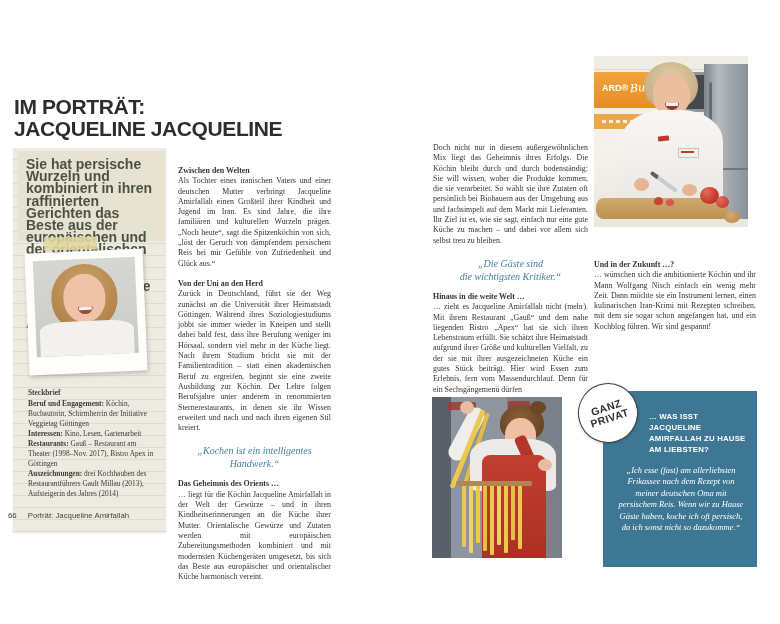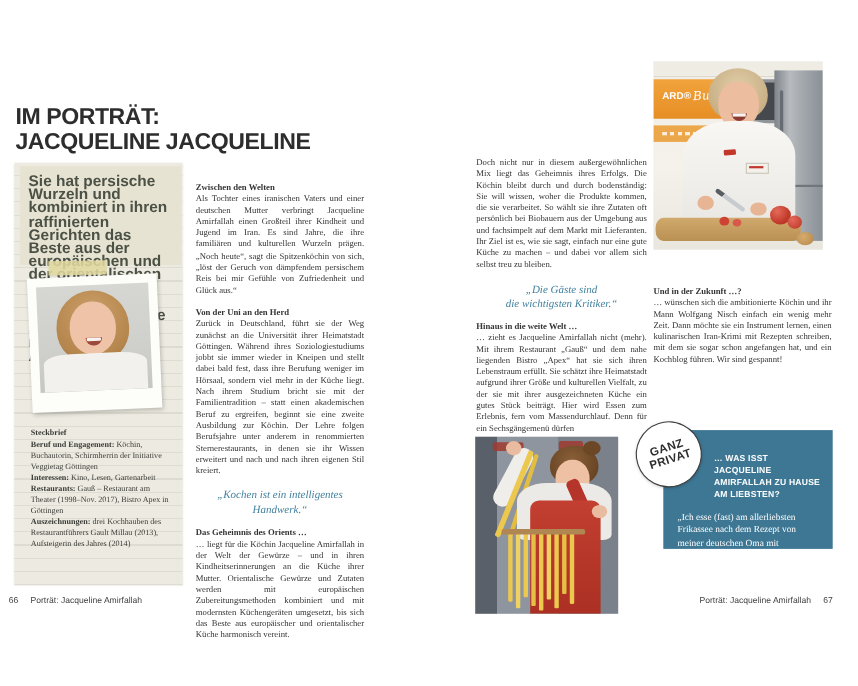--- a/index.html
+++ b/index.html
@@ -66,21 +66,21 @@
   .prose p  { margin:0 0 10px 0; }
   .col-mid  { left:178px; top:150px; width:153px; }
   .col-r1   { left:433px; top:127px; width:155px; }
   .col-r2   { left:594px; top:244px; width:162px; }
   .pull-quote {
     color:#43829f; font-style:italic; font-size:10px; line-height:13px;
     text-align:center; margin:11px 0 9px 0; white-space:pre-line;
   }
   
   .footer {
-    position:absolute; top:541px; font-family:"Liberation Sans", sans-serif;
+    position:absolute; top:511px; font-family:"Liberation Sans", sans-serif;
     font-size:7.8px; color:#3f3f3f; display:flex; gap:11px;
   }
   .footer-left  { left:8px; }
   .footer-right { right:23px; }
   
   .photo-tv {
     position:absolute; left:594px; top:56px; width:154px; height:171px;
     overflow:hidden; background:linear-gradient(180deg,#efece4 0%,#f4f2eb 55%,#e9e6de 100%);
   }
   .tv-lines { position:absolute; left:0; top:0; width:100%; height:46px;
@@ -186,32 +186,32 @@
   .stamp {
     position:absolute; left:578px; top:383px; width:60px; height:60px;
     background:#ffffff; border:1.5px solid #3c3c3c; border-radius:50%;
     display:flex; align-items:center; justify-content:center; text-align:center;
     transform:rotate(-18deg); z-index:5; box-sizing:border-box;
     font-family:"Liberation Sans", sans-serif; font-weight:700; font-size:10.5px;
     line-height:11px; letter-spacing:0.4px; color:#2e2e2e; white-space:pre-line;
     box-shadow:0 1px 3px rgba(0,0,0,0.22);
   }
   .qa-box {
-    position:absolute; left:603px; top:391px; width:154px; height:108px;
+    position:absolute; left:603px; top:391px; width:154px; height:176px;
     background:#3e7794; box-sizing:border-box; z-index:4;
   }
   .qa-heading {
     margin:20px 8px 0 46px;
     font-family:"Liberation Sans", sans-serif; font-weight:700;
     font-size:7.8px; line-height:11px; letter-spacing:0.2px; color:#ffffff;
     white-space:pre-line;
   }
   .qa-quote {
     margin:10px 11px 0 13px;
-    font-size:8.5px; line-height:11.4px; color:#ffffff;
+    font-style:italic; font-size:8.5px; line-height:11.4px; color:#ffffff;text-align:center;
   }
 </style>
 </head>
 <body>
 
 <div class="canvas">
 
   <div class="page-title">IM PORTRÄT:
 JACQUELINE JACQUELINE</div>
 

